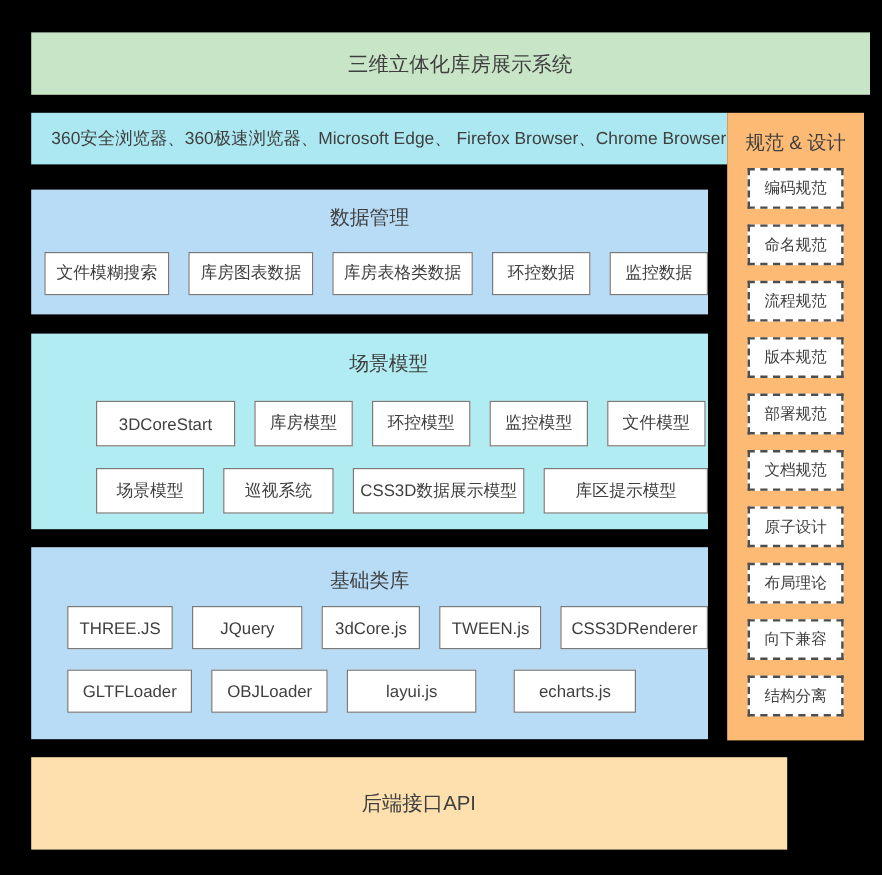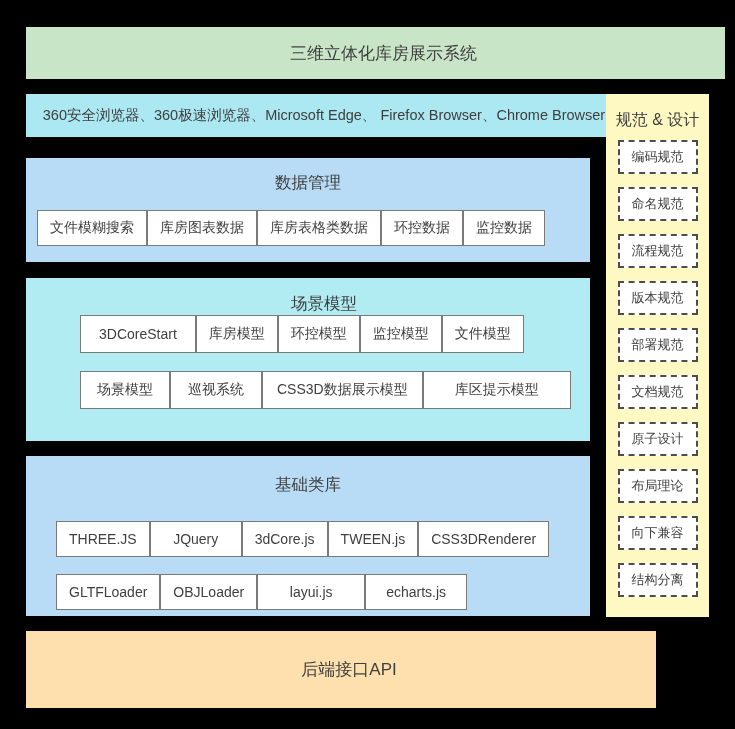--- a/index.html
+++ b/index.html
@@ -54,26 +54,27 @@
   .sec-title {
     text-align: center;
     font-size: 16.5px;
     line-height: 22px;
   }
   #section-0 .sec-title { padding-top: 13px; }
   #section-1 .sec-title { padding-top: 14px; }
   #section-2 .sec-title { padding-top: 17px; }
   .row {
     display: flex;
+    gap: 16px;
     align-items: center;
   }
   #section-0 .row  { margin: 17px 0 0 11px; }
-  #section-1 .row1 { margin: 1px 0 0 22px; border-radius: 10px; }
+  #section-1 .row1 { margin: 20px 0 0 22px; border-radius: 10px; }
   #section-1 .row2 { margin: 18px 0 0 22px; }
-  #section-2 .row1 { margin: 26px 0 0 30px; }
+  #section-2 .row1 { margin: 10px 0 0 30px; }
   #section-2 .row2 { margin: 17px 0 0 30px; }
   .box {
     background: #ffffff;
     border: 1px solid #7a7a7a;
     height: 34px;
     min-width: 56px;
     padding: 0 12px;
     display: flex;
     align-items: center;
     justify-content: center;
@@ -82,26 +83,26 @@
     box-sizing: content-box;
   }
   #section-1 .box { height: 36px; }
   #section-1 .row1 .box:nth-child(1) { padding: 0 18px; }
   #section-1 .row2 .box:nth-child(1) { padding: 0 16px; }
   #section-1 .row2 .box:nth-child(2) { padding: 0 17px; }
   #section-1 .row2 .box:nth-child(3) { padding: 0 14px; }
   #section-1 .row2 .box:nth-child(4) { padding: 0 31px; }
   #section-2 .row1 .box:nth-child(2) { padding: 0 17px; }
   #section-2 .row2 .box:nth-child(3) { padding: 0 25px; }
-  #section-2 .row2 .box:nth-child(4) { padding: 0 20px; }
+  #section-2 .row2 .box:nth-child(4) { padding: 0 20px; margin-left: 15px; }
   .side-panel {
     position: absolute;
     left: 606px; top: 94px;
-    width: 103px; height: 523px;
-    background: #fef9c3;
+    width: 114px; height: 523px;
+    background: #fdba74;
     box-sizing: border-box;
   }
   .side-title {
     padding-top: 15px;
     text-align: center;
     font-size: 16px;
     line-height: 22px;
     white-space: nowrap;
   }
   .spec-list {

